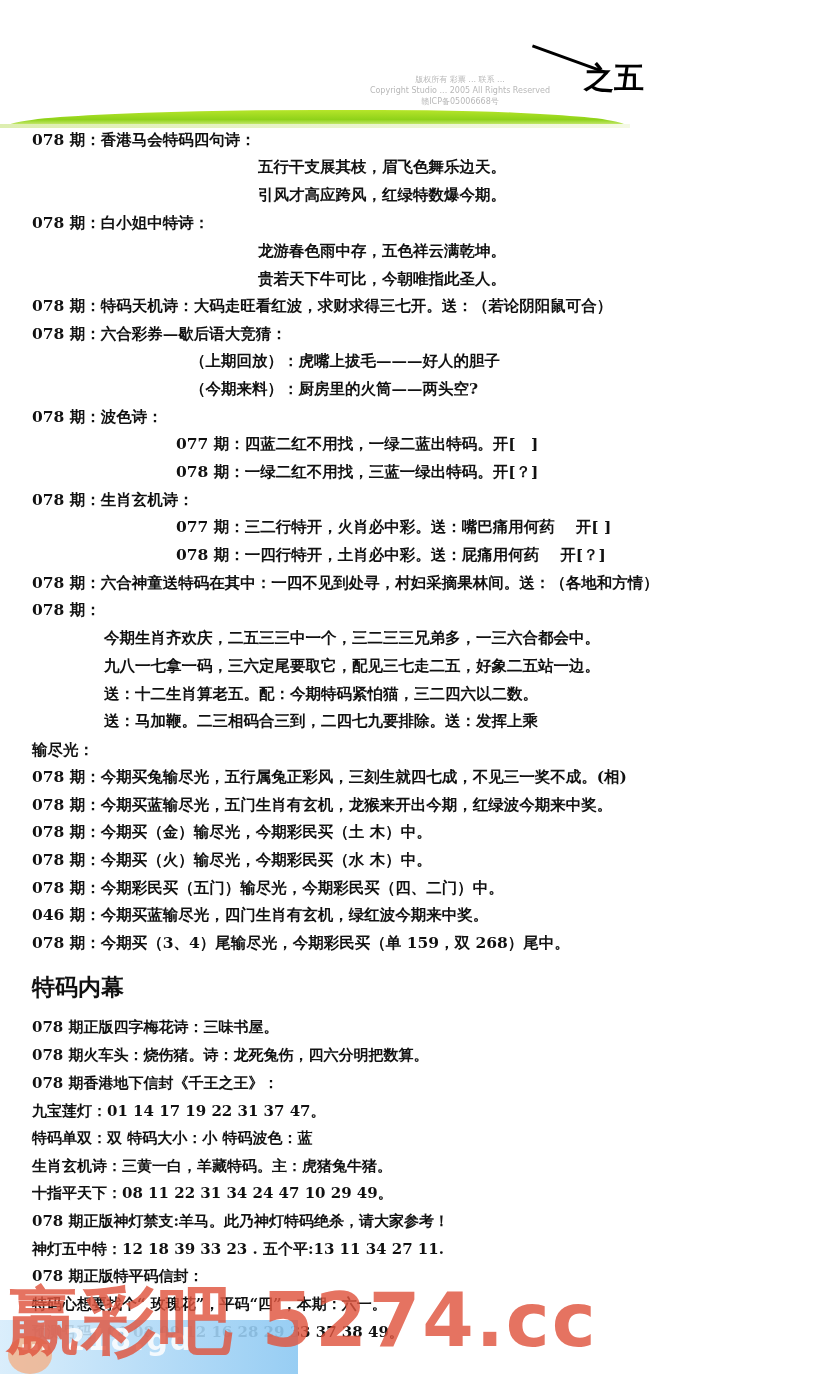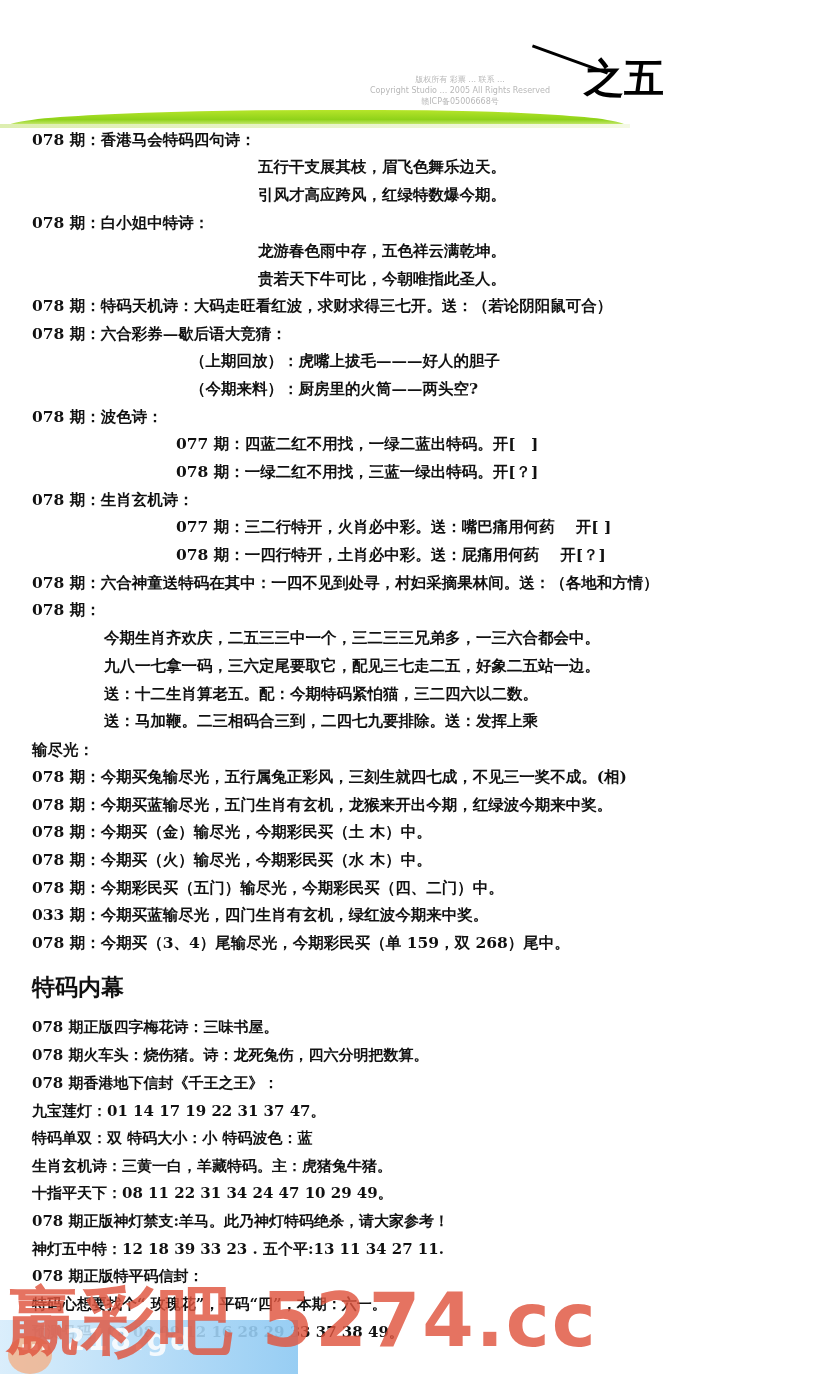--- a/index.html
+++ b/index.html
@@ -8,21 +8,21 @@
   .banner { position:absolute; left:0; top:0; width:838px; height:128px;border-radius:26px; }
   .green-bar { position:absolute; left:8px; top:110px; width:618px; height:16px;
                background:linear-gradient(180deg,#b6e52a 0%,#8fd21a 60%,#d7f08a 100%);
                border-radius:50% 40% 0 0 / 100% 100% 0 0; }
   .green-fade { position:absolute; left:0; top:124px; width:630px; height:4px;
                 background:linear-gradient(90deg,#ddeeb0,#f4f9e4); }
   .title { position:absolute; left:318px; top:8px; font-size:72px; font-weight:bold;
            color:#c8141c; letter-spacing:2px; line-height:80px;
            text-shadow:1px 1px 0 #5a0a0a, -1px 0 0 #7a0e10;
            font-family:"DejaVu Serif","Liberation Serif",serif; }
-  .title-suffix { position:absolute; left:584px; top:62px; font-size:40px; font-weight:bold;
+  .title-suffix { position:absolute; left:584px; top:62px; font-size:30px; font-weight:bold;
                   color:#000; line-height:32px; }
   .strike { position:absolute; left:530px; top:58px; width:80px; height:3px; background:#000;
             transform:rotate(20deg); }
   .copyright { position:absolute; left:330px; top:74px; font-family:"DejaVu Sans",sans-serif;
                font-size:8px; color:#b8b8b8; line-height:11px; text-align:center; width:260px; }
   .line { position:absolute; left:32px; font-size:15.5px; font-weight:bold; line-height:20px;
           white-space:nowrap;text-align:center; }
   .ind1 { left:258px; font-weight:bold; }
   .ind2 { left:190px; }
   .ind3 { left:176px; }
@@ -77,21 +77,21 @@
   <div class="line ind4" style="top:628px">今期生肖齐欢庆，二五三三中一个，三二三三兄弟多，一三六合都会中。</div>
   <div class="line ind4" style="top:656px">九八一七拿一码，三六定尾要取它，配见三七走二五，好象二五站一边。</div>
   <div class="line ind4" style="top:684px">送：十二生肖算老五。配：今期特码紧怕猫，三二四六以二数。</div>
   <div class="line ind4" style="top:711px">送：马加鞭。二三相码合三到，二四七九要排除。送：发挥上乘</div>
   <div class="line" style="top:740px">输尽光：</div>
   <div class="line" style="top:767px">078 期：今期买兔输尽光，五行属兔正彩风，三刻生就四七成，不见三一奖不成。(相)</div>
   <div class="line" style="top:795px">078 期：今期买蓝输尽光，五门生肖有玄机，龙猴来开出今期，红绿波今期来中奖。</div>
   <div class="line" style="top:822px">078 期：今期买（金）输尽光，今期彩民买（土 木）中。</div>
   <div class="line" style="top:850px">078 期：今期买（火）输尽光，今期彩民买（水 木）中。</div>
   <div class="line" style="top:878px">078 期：今期彩民买（五门）输尽光，今期彩民买（四、二门）中。</div>
-  <div class="line" style="top:905px">033 期：今期买蓝输尽光，四门生肖有玄机，绿红波今期来中奖。</div>
+  <div class="line" style="top:905px">046 期：今期买蓝输尽光，四门生肖有玄机，绿红波今期来中奖。</div>
   <div class="line" style="top:933px">078 期：今期买（3、4）尾输尽光，今期彩民买（单 159，双 268）尾中。</div>
 </div>
 
 <div class="section-title">特码内幕</div>
 <div id="section-lines">
   <div class="line small" style="top:1017px">078 期正版四字梅花诗：三味书屋。</div>
   <div class="line small" style="top:1045px">078 期火车头：烧伤猪。诗：龙死兔伤，四六分明把数算。</div>
   <div class="line small" style="top:1073px">078 期香港地下信封《千王之王》：</div>
   <div class="line small" style="top:1101px">九宝莲灯：01 14 17 19 22 31 37 47。</div>
   <div class="line small" style="top:1128px">特码单双：双 特码大小：小 特码波色：蓝</div>

